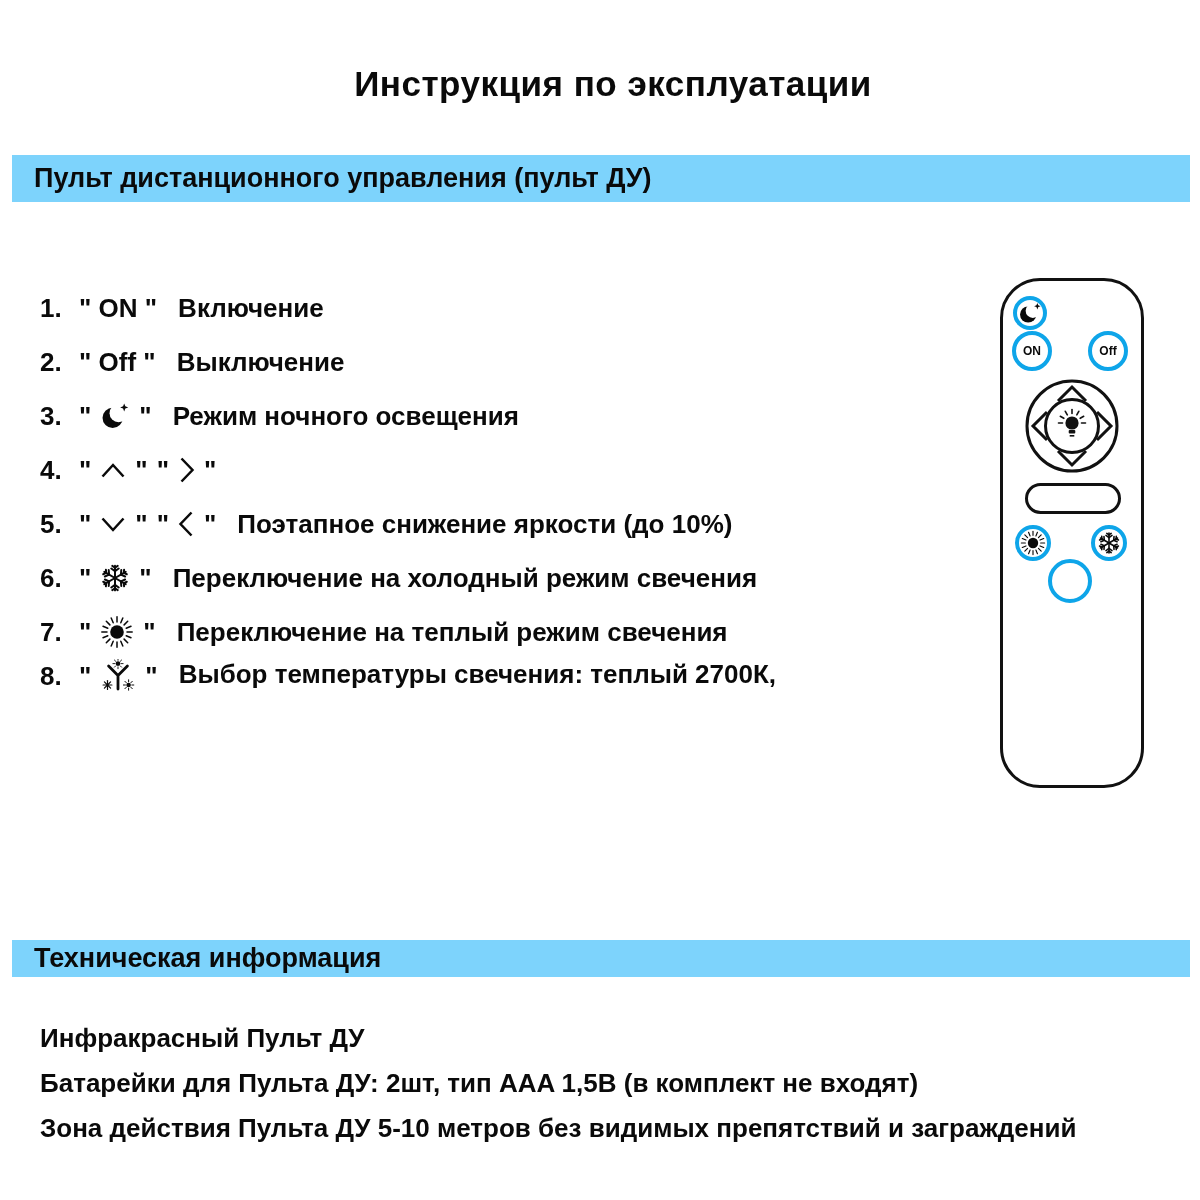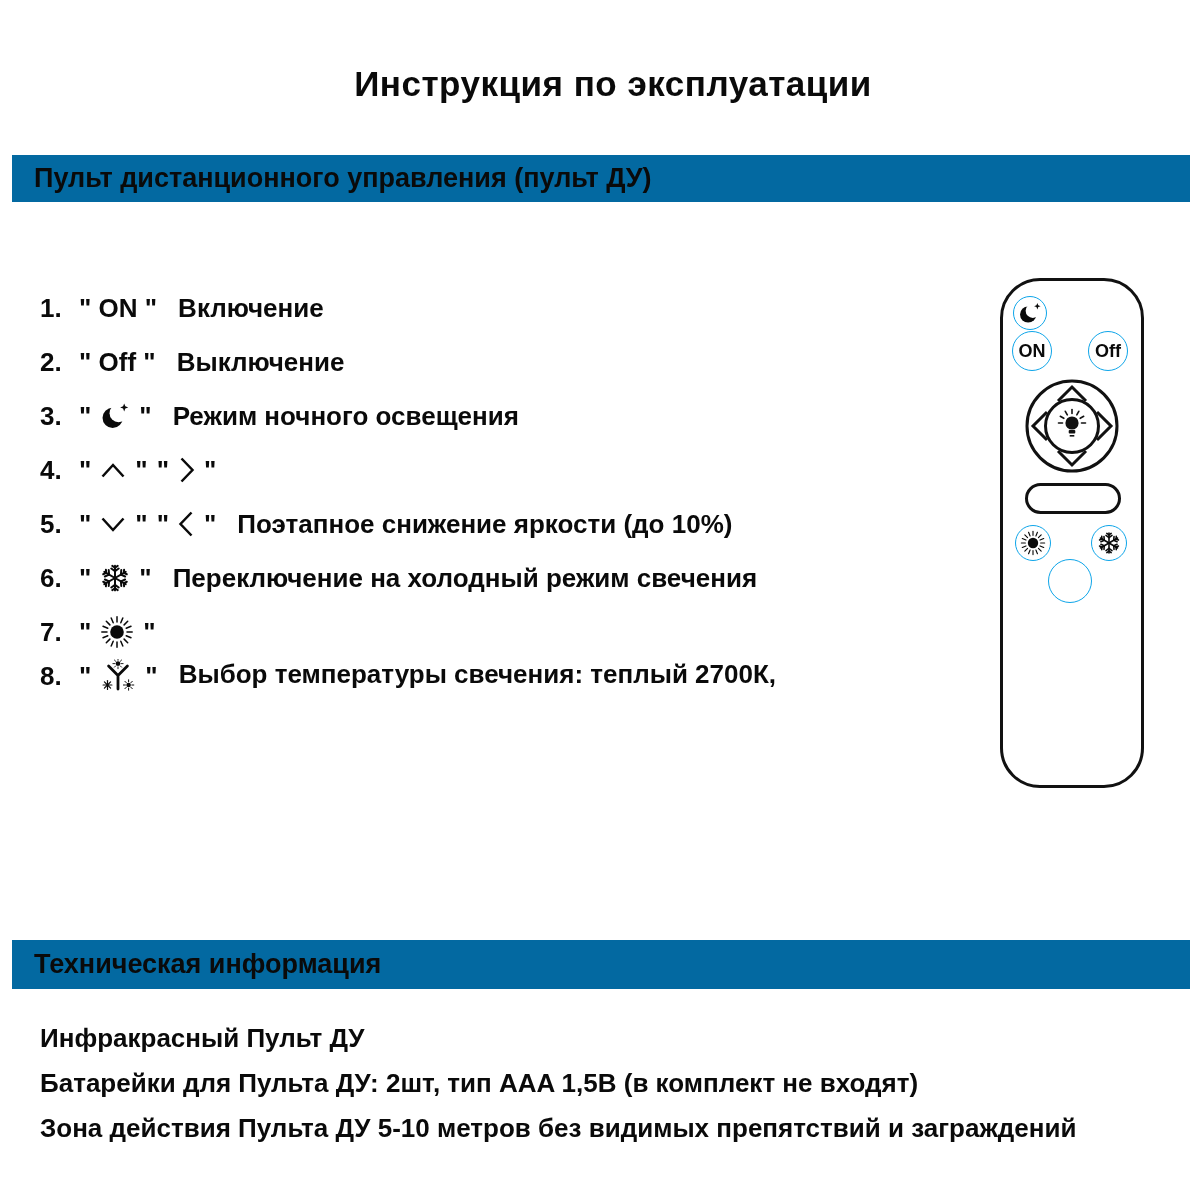--- a/index.html
+++ b/index.html
@@ -4,41 +4,41 @@
 <style>
   html,body{margin:0;padding:0;}
   body{
     width:1200px;height:1200px;background:#ffffff;position:relative;
     font-family:"Liberation Sans",sans-serif;font-weight:700;color:#0a0a0a;
     overflow:hidden;
   }
   .title{position:absolute;top:64px;left:0;width:1200px;text-align:center;
          font-size:35px;margin:0;letter-spacing:0.5px;padding-left:13px;}
   .bar{position:absolute;left:12px;width:1178px;box-sizing:border-box;
-       background:#0369a1;display:flex;align-items:center;
+       background:#7dd3fc;display:flex;align-items:center;
        padding-left:22px;font-size:27px;}
   .bar1{top:155px;height:47px;}
-  .bar2{top:940px;height:49px;}
+  .bar2{top:940px;height:37px;}
   .ins-list{position:absolute;left:40px;top:281px;}
   .ins-row{display:flex;align-items:center;height:54px;column-gap:9px;font-size:26px;}
   .ins-row.multi{height:auto;align-items:flex-start;}
   .ins-row.multi .ins-num,.ins-row.multi .ins-q{line-height:34px;}
   .ins-row.multi .ins-ic{height:34px;}
   .ins-num{width:30px;flex:none;}
   .ins-ic{display:flex;align-items:center;justify-content:center;}
   .ins-lines{margin-left:12px;}
   .ins-lines div{line-height:31px;white-space:nowrap;}
   .tech{position:absolute;left:40px;top:1022px;font-size:26px;}
   .tech div{line-height:32px;margin-bottom:13px;white-space:nowrap;}
   
   .remote{position:absolute;left:1000px;top:278px;width:144px;height:510px;
           border:3px solid #111;border-radius:40px;box-sizing:border-box;background:#fff;}
-  .rc-btn{position:absolute;border:1px solid #0ea5e9;border-radius:50%;
+  .rc-btn{position:absolute;border:4px solid #0ea5e9;border-radius:50%;
           box-sizing:border-box;display:flex;align-items:center;justify-content:center;
-          background:#fff;font-size:18px;}
+          background:#fff;font-size:12px;}
   .rc-moon{left:10px;top:15px;width:34px;height:34px;}
   .rc-on{left:9px;top:50px;width:40px;height:40px;}
   .rc-off{left:85px;top:50px;width:40px;height:40px;}
   .dpad{position:absolute;left:21px;top:97px;width:96px;height:96px;}
   .pill{position:absolute;left:22px;top:202px;width:96px;height:31px;
         border:3px solid #111;border-radius:16px;box-sizing:border-box;background:#fff;}
   .rc-warm{left:12px;top:244px;width:36px;height:36px;}
   .rc-cold{left:88px;top:244px;width:36px;height:36px;}
   .rc-plain{left:45px;top:278px;width:44px;height:44px;}
   .ic{display:flex;align-items:center;justify-content:center;}
@@ -180,20 +180,23 @@
           <line x1="7.8" y1="20.8" x2="3.0" y2="22.8" stroke="currentColor" stroke-width="1.5" stroke-linecap="round"></line>
           <line x1="9.9" y1="24.1" x2="6.3" y2="27.7" stroke="currentColor" stroke-width="1.5" stroke-linecap="round"></line>
           <line x1="13.2" y1="26.2" x2="11.2" y2="31.0" stroke="currentColor" stroke-width="1.5" stroke-linecap="round"></line>
           <line x1="17.0" y1="27.0" x2="17.0" y2="32.2" stroke="currentColor" stroke-width="1.5" stroke-linecap="round"></line>
           <line x1="20.8" y1="26.2" x2="22.8" y2="31.0" stroke="currentColor" stroke-width="1.5" stroke-linecap="round"></line>
           <line x1="24.1" y1="24.1" x2="27.7" y2="27.7" stroke="currentColor" stroke-width="1.5" stroke-linecap="round"></line>
           <line x1="26.2" y1="20.8" x2="31.0" y2="22.8" stroke="currentColor" stroke-width="1.5" stroke-linecap="round"></line>
         </svg>
       </span>
       <span class="ins-q">"</span>
+      <div class="ins-lines">
+        <div>Переключение на теплый режим свечения</div>
+      </div>
     </div>
     <div class="ins-row multi">
       <span class="ins-num">8.</span>
       <span class="ins-q">"</span>
       <span class="ins-ic">
         <svg width="36" height="34" viewBox="0 0 36 34">
      <circle cx="18" cy="4.6" r="2.4" fill="currentColor"></circle>
           <line x1="21.3" y1="4.6" x2="23.1" y2="4.6" stroke="currentColor" stroke-width="0.9" stroke-linecap="round"></line>
           <line x1="20.3" y1="2.3" x2="21.6" y2="1.0" stroke="currentColor" stroke-width="0.9" stroke-linecap="round"></line>
           <line x1="18.0" y1="1.3" x2="18.0" y2="-0.5" stroke="currentColor" stroke-width="0.9" stroke-linecap="round"></line>

